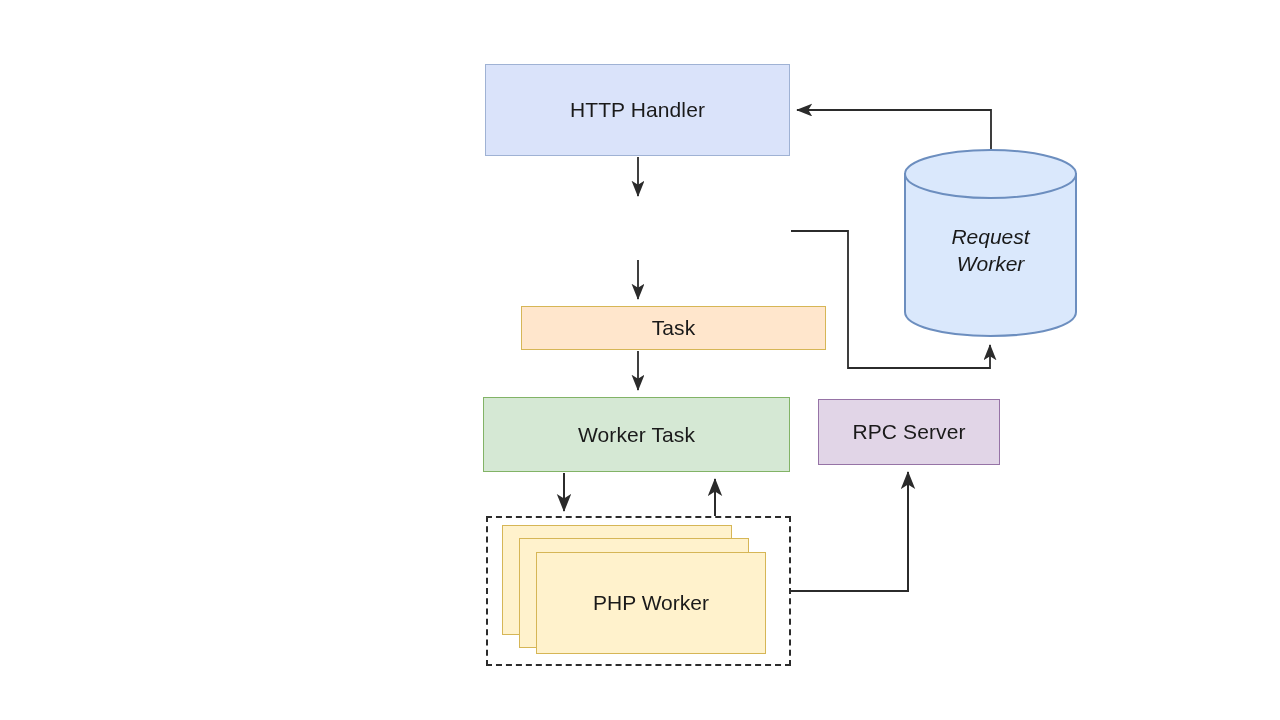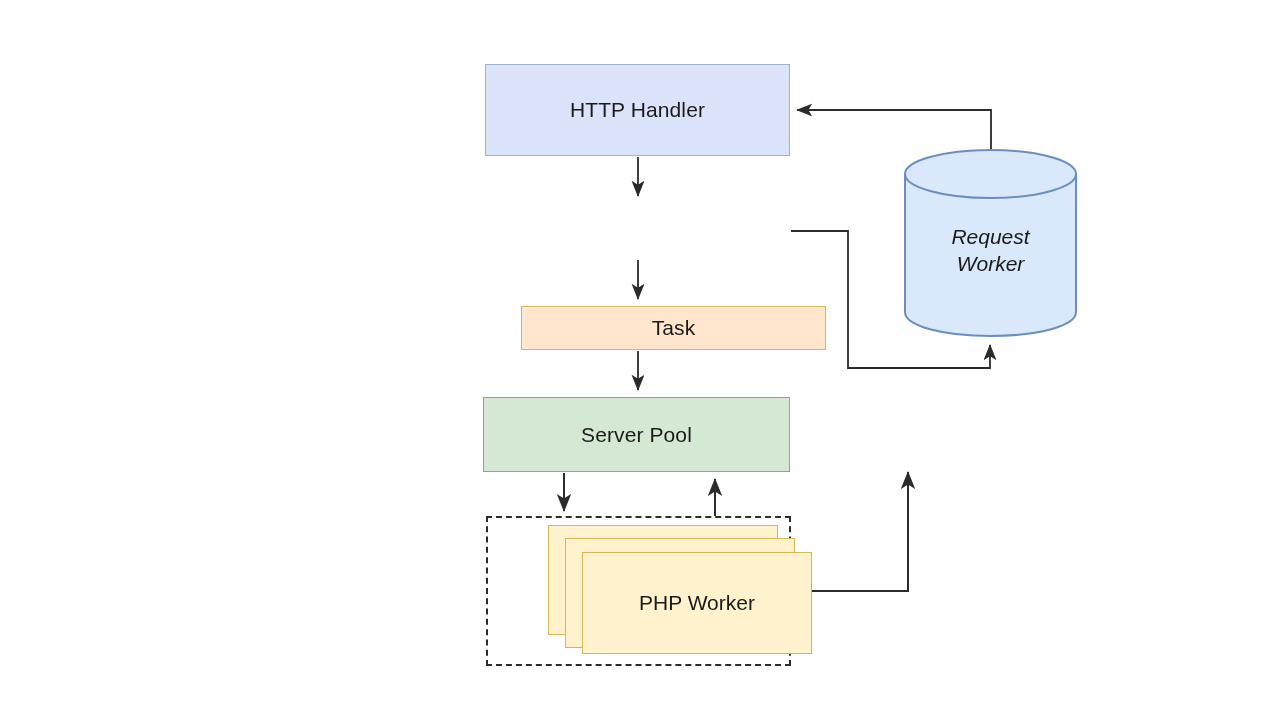--- a/index.html
+++ b/index.html
@@ -86,21 +86,20 @@
     height: 150px;
     box-sizing: border-box;
     border: 2px dashed #2b2b2b;
     background: transparent;
   }
   .worker-card {
     position: absolute;
     box-sizing: border-box;
     background: #fff2cc;
     border: 1.5px solid #d6b656;
-    margin-left: 46px;
   }
   #worker-card-3 {
     left: 502px;
     top: 525px;
     width: 230px;
     height: 110px;
   }
   #worker-card-2 {
     left: 519px;
     top: 538px;
@@ -202,23 +201,26 @@
   <div class="node rect" id="http-handler">
     <span>HTTP Handler</span>
   </div>
 
 
   <div class="node rect" id="task-box">
     <span>Task</span>
   </div>
 
   <div class="node rect" id="worker-pool-box">
-    <span>Server Pool</span>
-  </div>
-
+    <span>Worker Task</span>
+  </div>
+
+  <div class="node rect" id="rpc-server-box">
+    <span>RPC Server</span>
+  </div>
 
   <div id="request-history-db">
     <svg width="175" height="190" viewBox="0 0 175 190" xmlns="http://www.w3.org/2000/svg">
       <path d="M2,26 L2,164 C2,178 40,188 87.5,188 C135,188 173,178 173,164 L173,26 Z" fill="#dae8fc" stroke="#6c8ebf" stroke-width="2"></path>
       <ellipse cx="87.5" cy="26" rx="85.5" ry="24" fill="#dae8fc" stroke="#6c8ebf" stroke-width="2"></ellipse>
     </svg>
     <div class="db-label">
       <div>
         <div>Request</div>
         <div>Worker</div>

